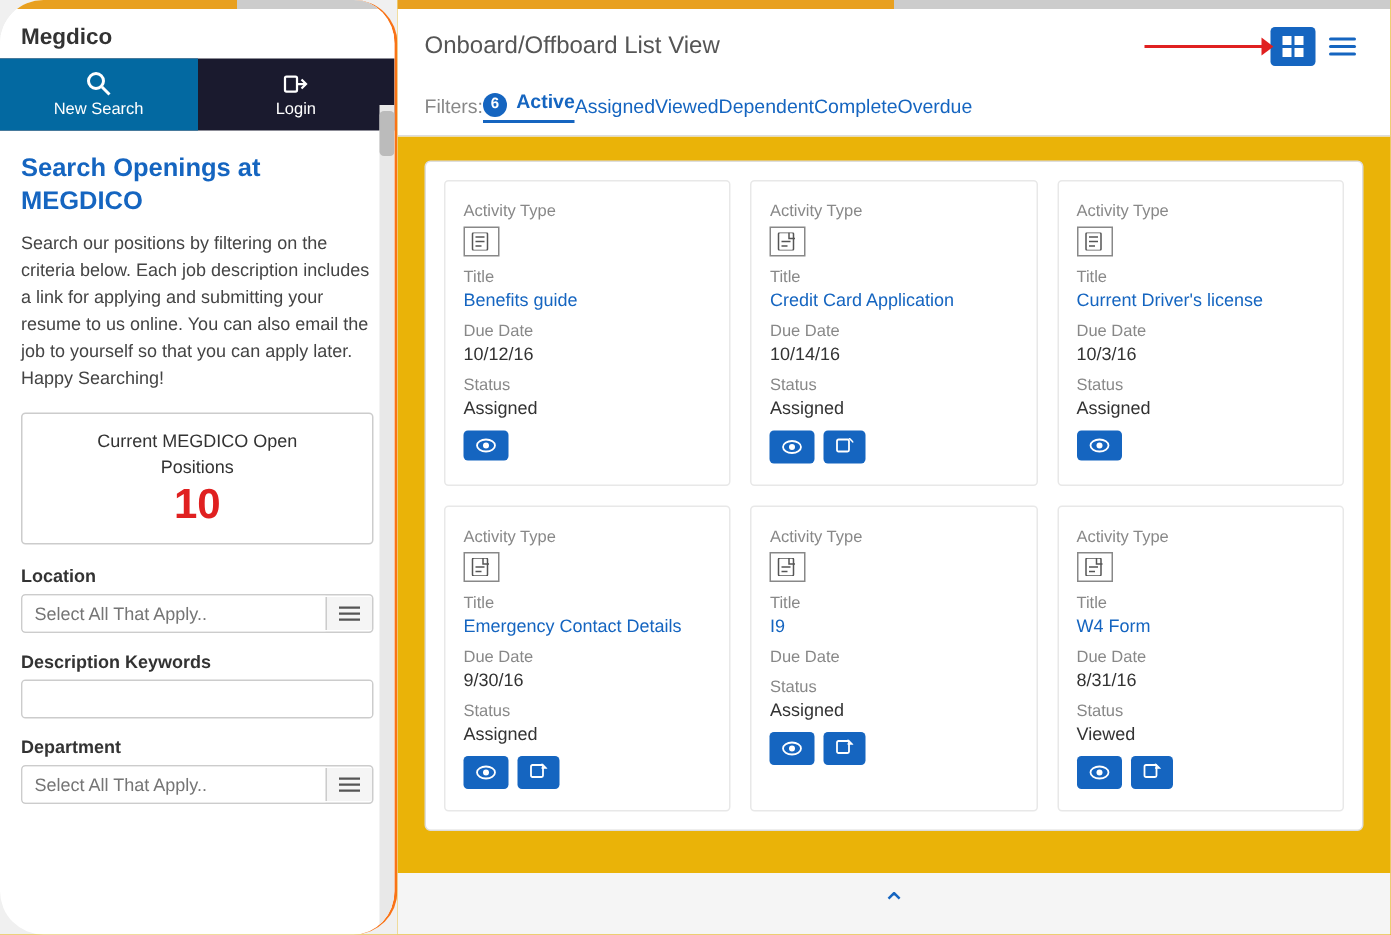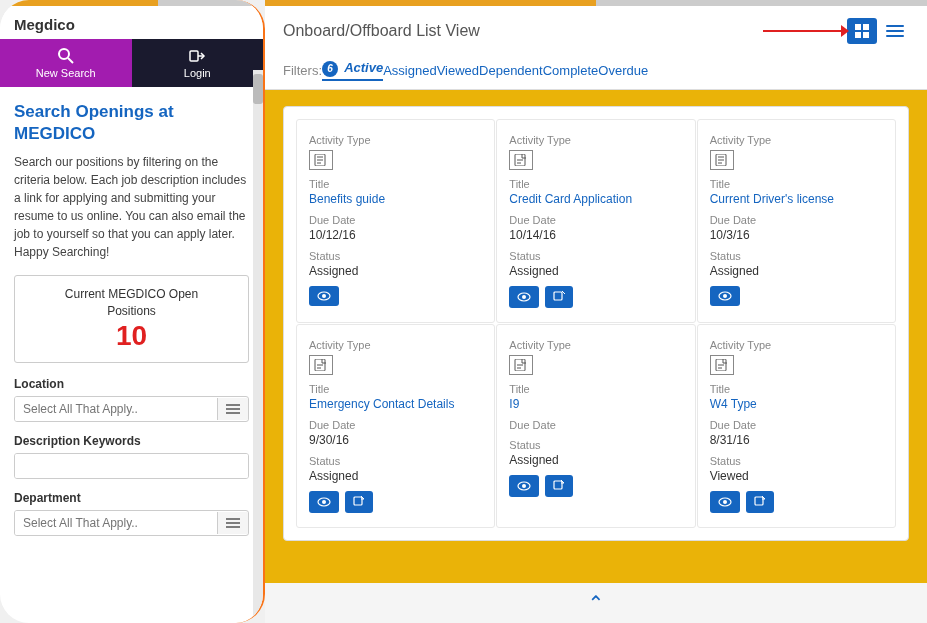--- a/index.html
+++ b/index.html
@@ -38,21 +38,21 @@
       flex: 1;
       display: flex;
       flex-direction: column;
       align-items: center;
       padding: 8px 4px;
       color: #fff;
       font-size: 11px;
       cursor: pointer;
     }
     .left-nav-item.active-nav {
-      background: #a21caf;
+      background: #0369a1;
     }
     .left-nav-item svg { margin-bottom: 2px; }
     .left-content {
       padding: 14px;
     }
     .left-heading {
       color: #1565c0;
       font-size: 17px;
       font-weight: bold;
       margin-bottom: 8px;
@@ -220,21 +220,20 @@
     .filter-tag {
       color: #1565c0;
       font-size: 13px;
       cursor: pointer;
       text-decoration: none;
     }
     .filter-tag.active-filter {
       font-weight: bold;
       border-bottom: 2px solid #1565c0;
       padding-bottom: 2px;
-      font-style: italic;
     }
     .filter-badge {
       background: #1565c0;
       color: #fff;
       border-radius: 50%;
       font-size: 10px;
       width: 16px;
       height: 16px;
       display: inline-flex;
       align-items: center;
@@ -248,21 +247,21 @@
       overflow-y: auto;
       padding: 16px 18px;
     }
     .cards-container {
       background: #fff;
       border: 1px solid #ddd;
       border-radius: 4px;
       padding: 12px;
       display: grid;
       grid-template-columns: 1fr 1fr 1fr;
-      gap: 1px;
+      gap: 13px;
     }
     .card {
       padding: 14px 12px;
       border: 1px solid #e8e8e8;
       border-radius: 3px;
       background: #fff;
     }
     .card-field-label {
       font-size: 11px;
       color: #888;
@@ -585,21 +584,21 @@
         <div class="card-field-label">Activity Type</div>
         <div class="card-activity-icon">
           <svg width="14" height="12" viewBox="0 0 14 12">
             <rect x="1" y="0" width="10" height="12" rx="1" stroke="#555" stroke-width="1" fill="none"></rect>
             <polyline points="8,0 8,4 12,4" stroke="#555" stroke-width="1" fill="none"></polyline>
             <line x1="3" y1="6" x2="9" y2="6" stroke="#555" stroke-width="1"></line>
             <line x1="3" y1="9" x2="7" y2="9" stroke="#555" stroke-width="1"></line>
           </svg>
         </div>
         <div class="card-field-label">Title</div>
-        <div class="card-title-value">W4 Type</div>
+        <div class="card-title-value">W4 Form</div>
         <div class="card-field-label">Due Date</div>
         <div class="card-date-value">8/31/16</div>
         <div class="card-field-label">Status</div>
         <div class="card-status-value">Viewed</div>
         <div class="card-actions">
           <button class="card-action-btn">
             <svg width="14" height="10" viewBox="0 0 14 10">
               <ellipse cx="7" cy="5" rx="6" ry="4" stroke="white" stroke-width="1.2" fill="none"></ellipse>
               <circle cx="7" cy="5" r="2" fill="white"></circle>
             </svg>

